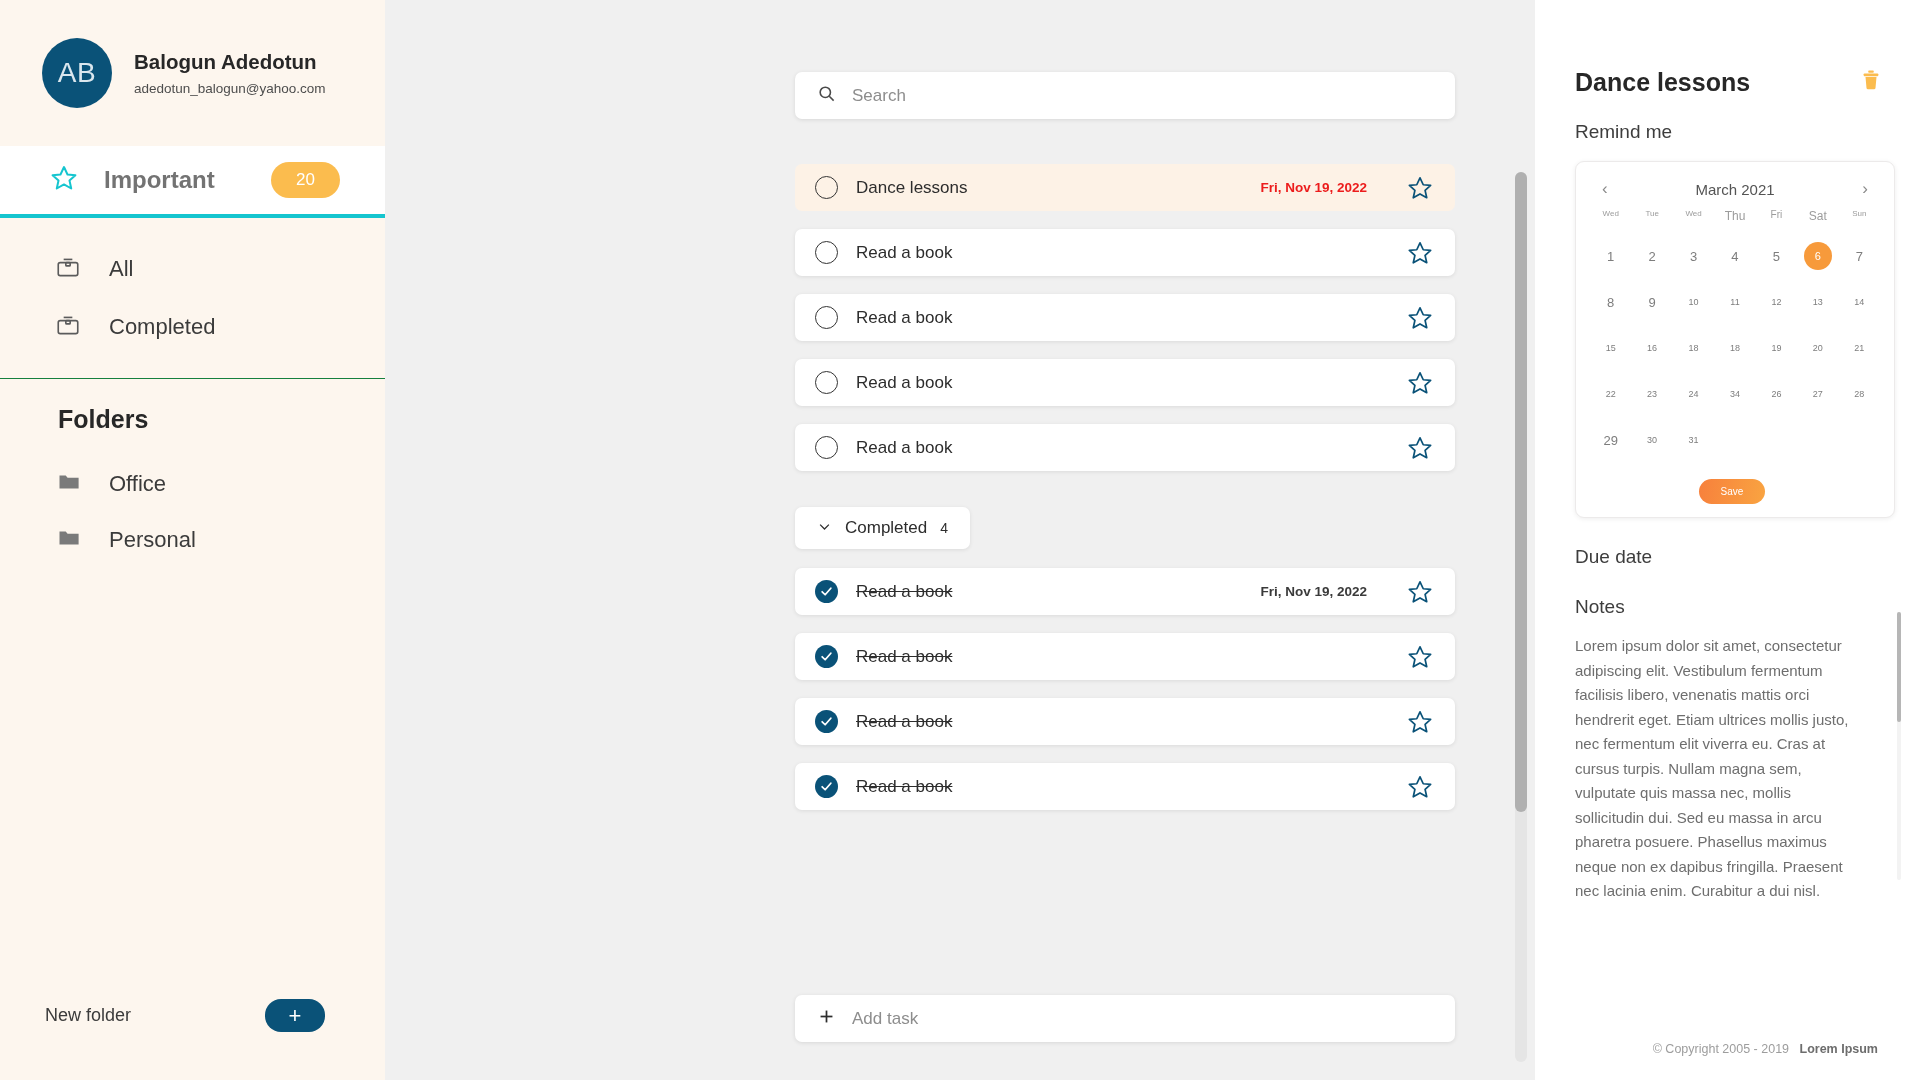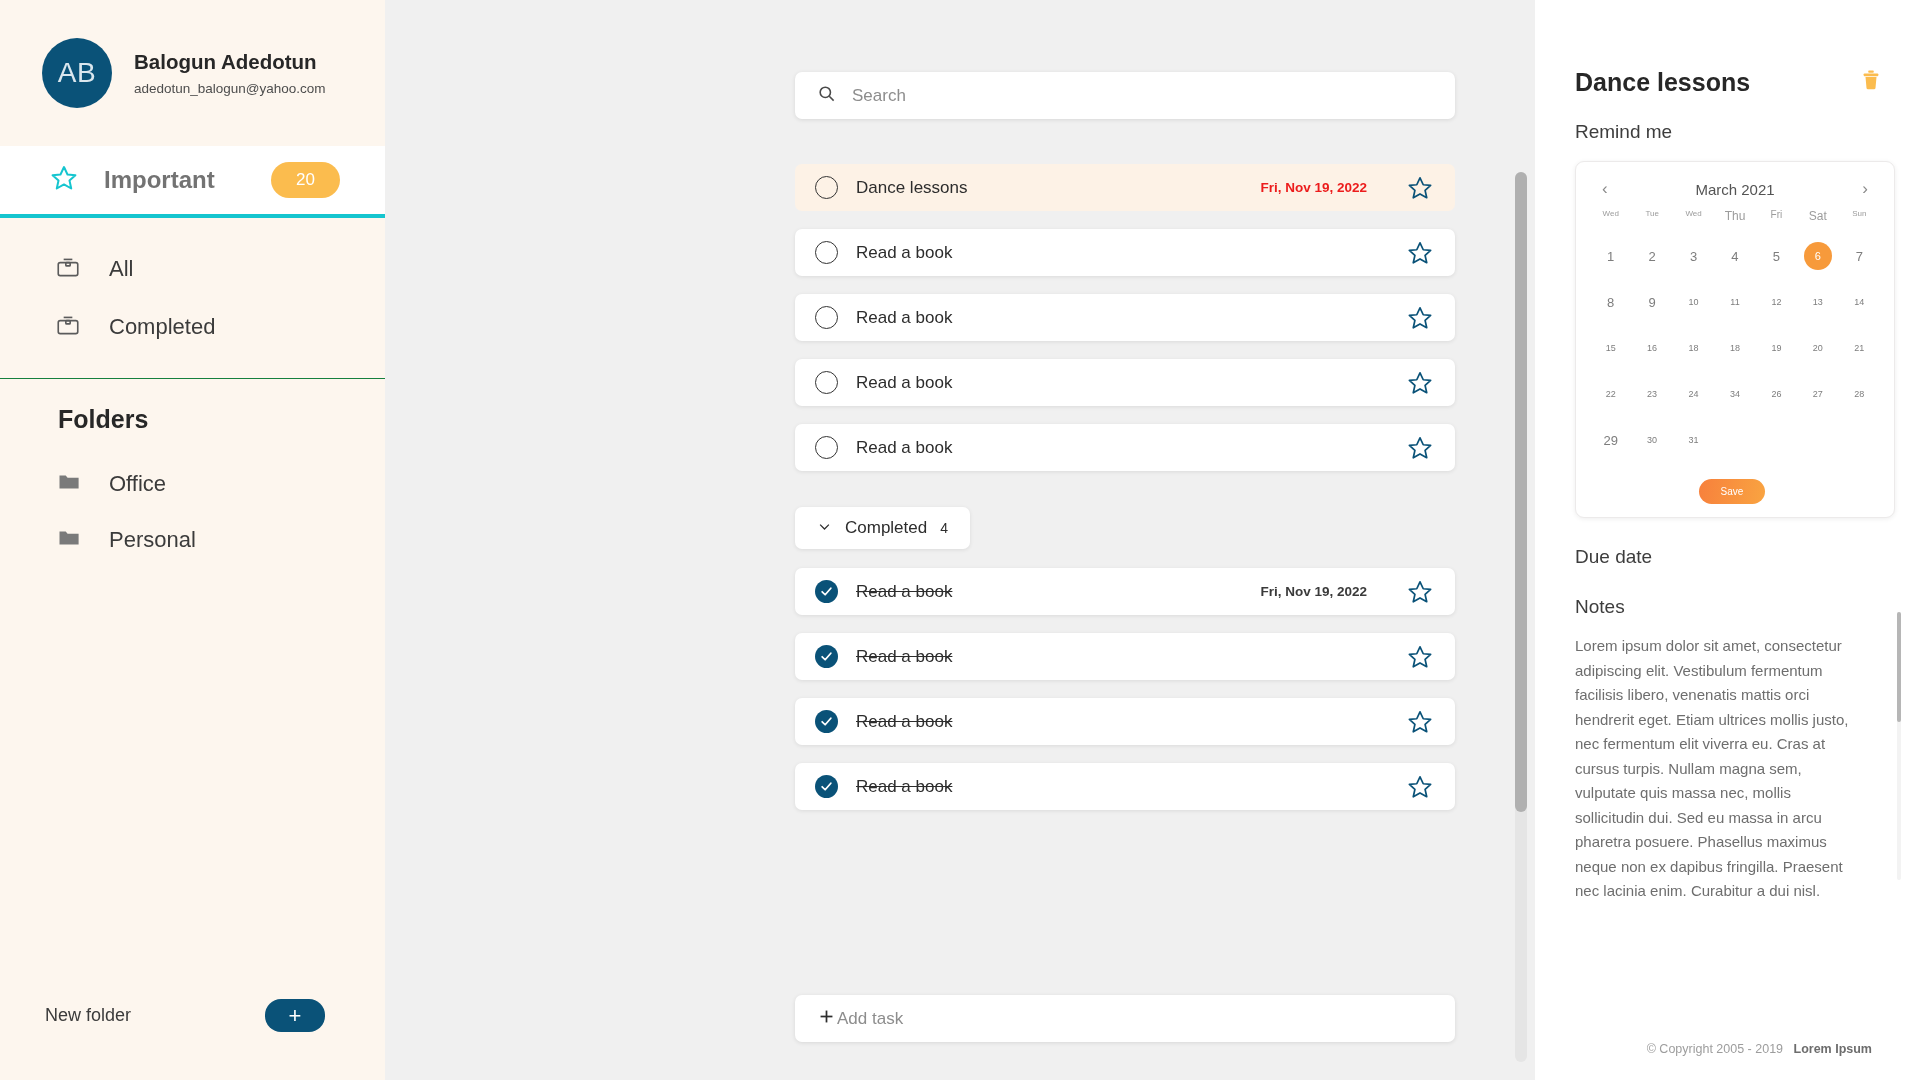--- a/index.html
+++ b/index.html
@@ -181,21 +181,21 @@
     width: fit-content;
   }
   .completed-label { font-size: 17px; color: #2d2d2d; }
   .completed-count { font-size: 14px; color: #2d2d2d; }
 
   .addtask-wrap { padding: 0 60px 38px 410px; }
   .addtask-box {
     background: #ffffff;
     border-radius: 7px;
     height: 47px;
-    display: flex; align-items: center; gap: 1px;
+    display: flex; align-items: center; gap: 16px;
     padding: 0 22px;
     box-shadow: 0 1px 4px rgba(0,0,0,0.10);
   }
   .addtask-input {
     border: none; outline: none; background: transparent;
     font-size: 17px; color: #555; width: 100%;
     font-family: "Liberation Sans", sans-serif;
   }
   .addtask-input::placeholder { color: #8d8d8d; }
 
@@ -275,21 +275,21 @@
     position: relative;
   }
   .notes-scrollbar {
     position: absolute; right: 19px; top: 612px;
     width: 4px; height: 268px; background: #f3f3f3; border-radius: 3px;
   }
   .notes-scrollbar-thumb { width: 4px; height: 110px; background: #b6b6b6; border-radius: 3px; }
 
   .footer {
     position: absolute;
-    bottom: 24px; right: 48px;
+    bottom: 24px; right: 42px;
     font-size: 12.5px; color: #9d9d9d;
   }
   .footer b { color: #6d6d6d; }
 </style>
 </head>
 <body>
 
 <div class="app">
 
   <aside class="sidebar">

